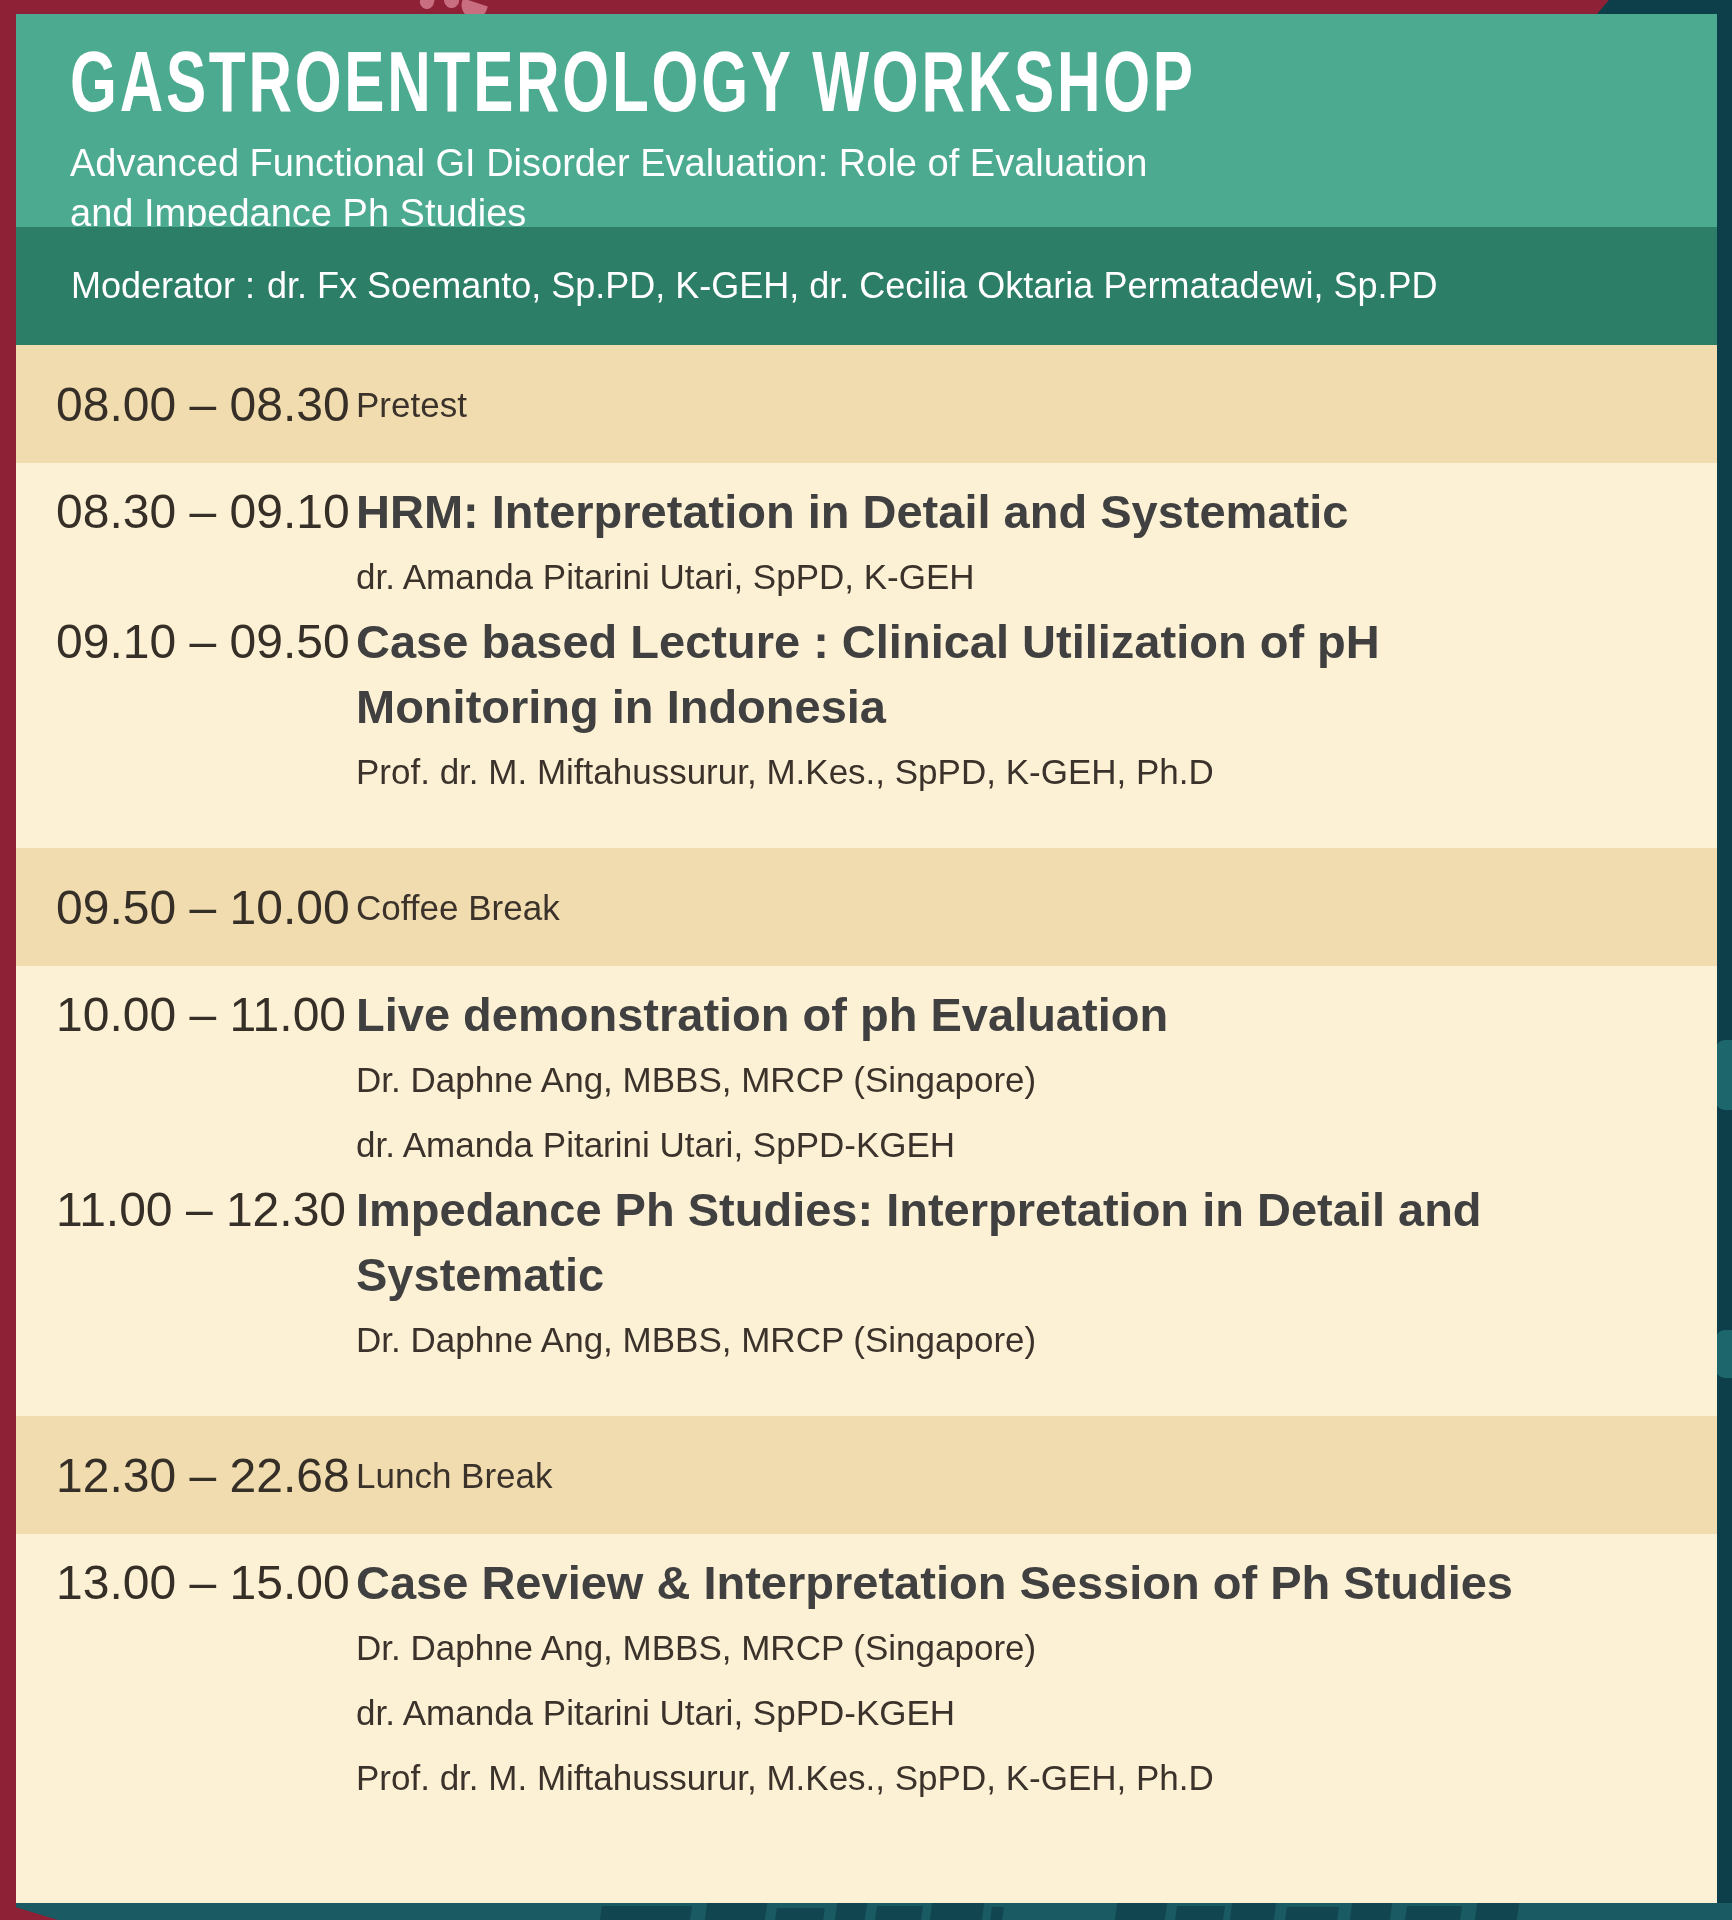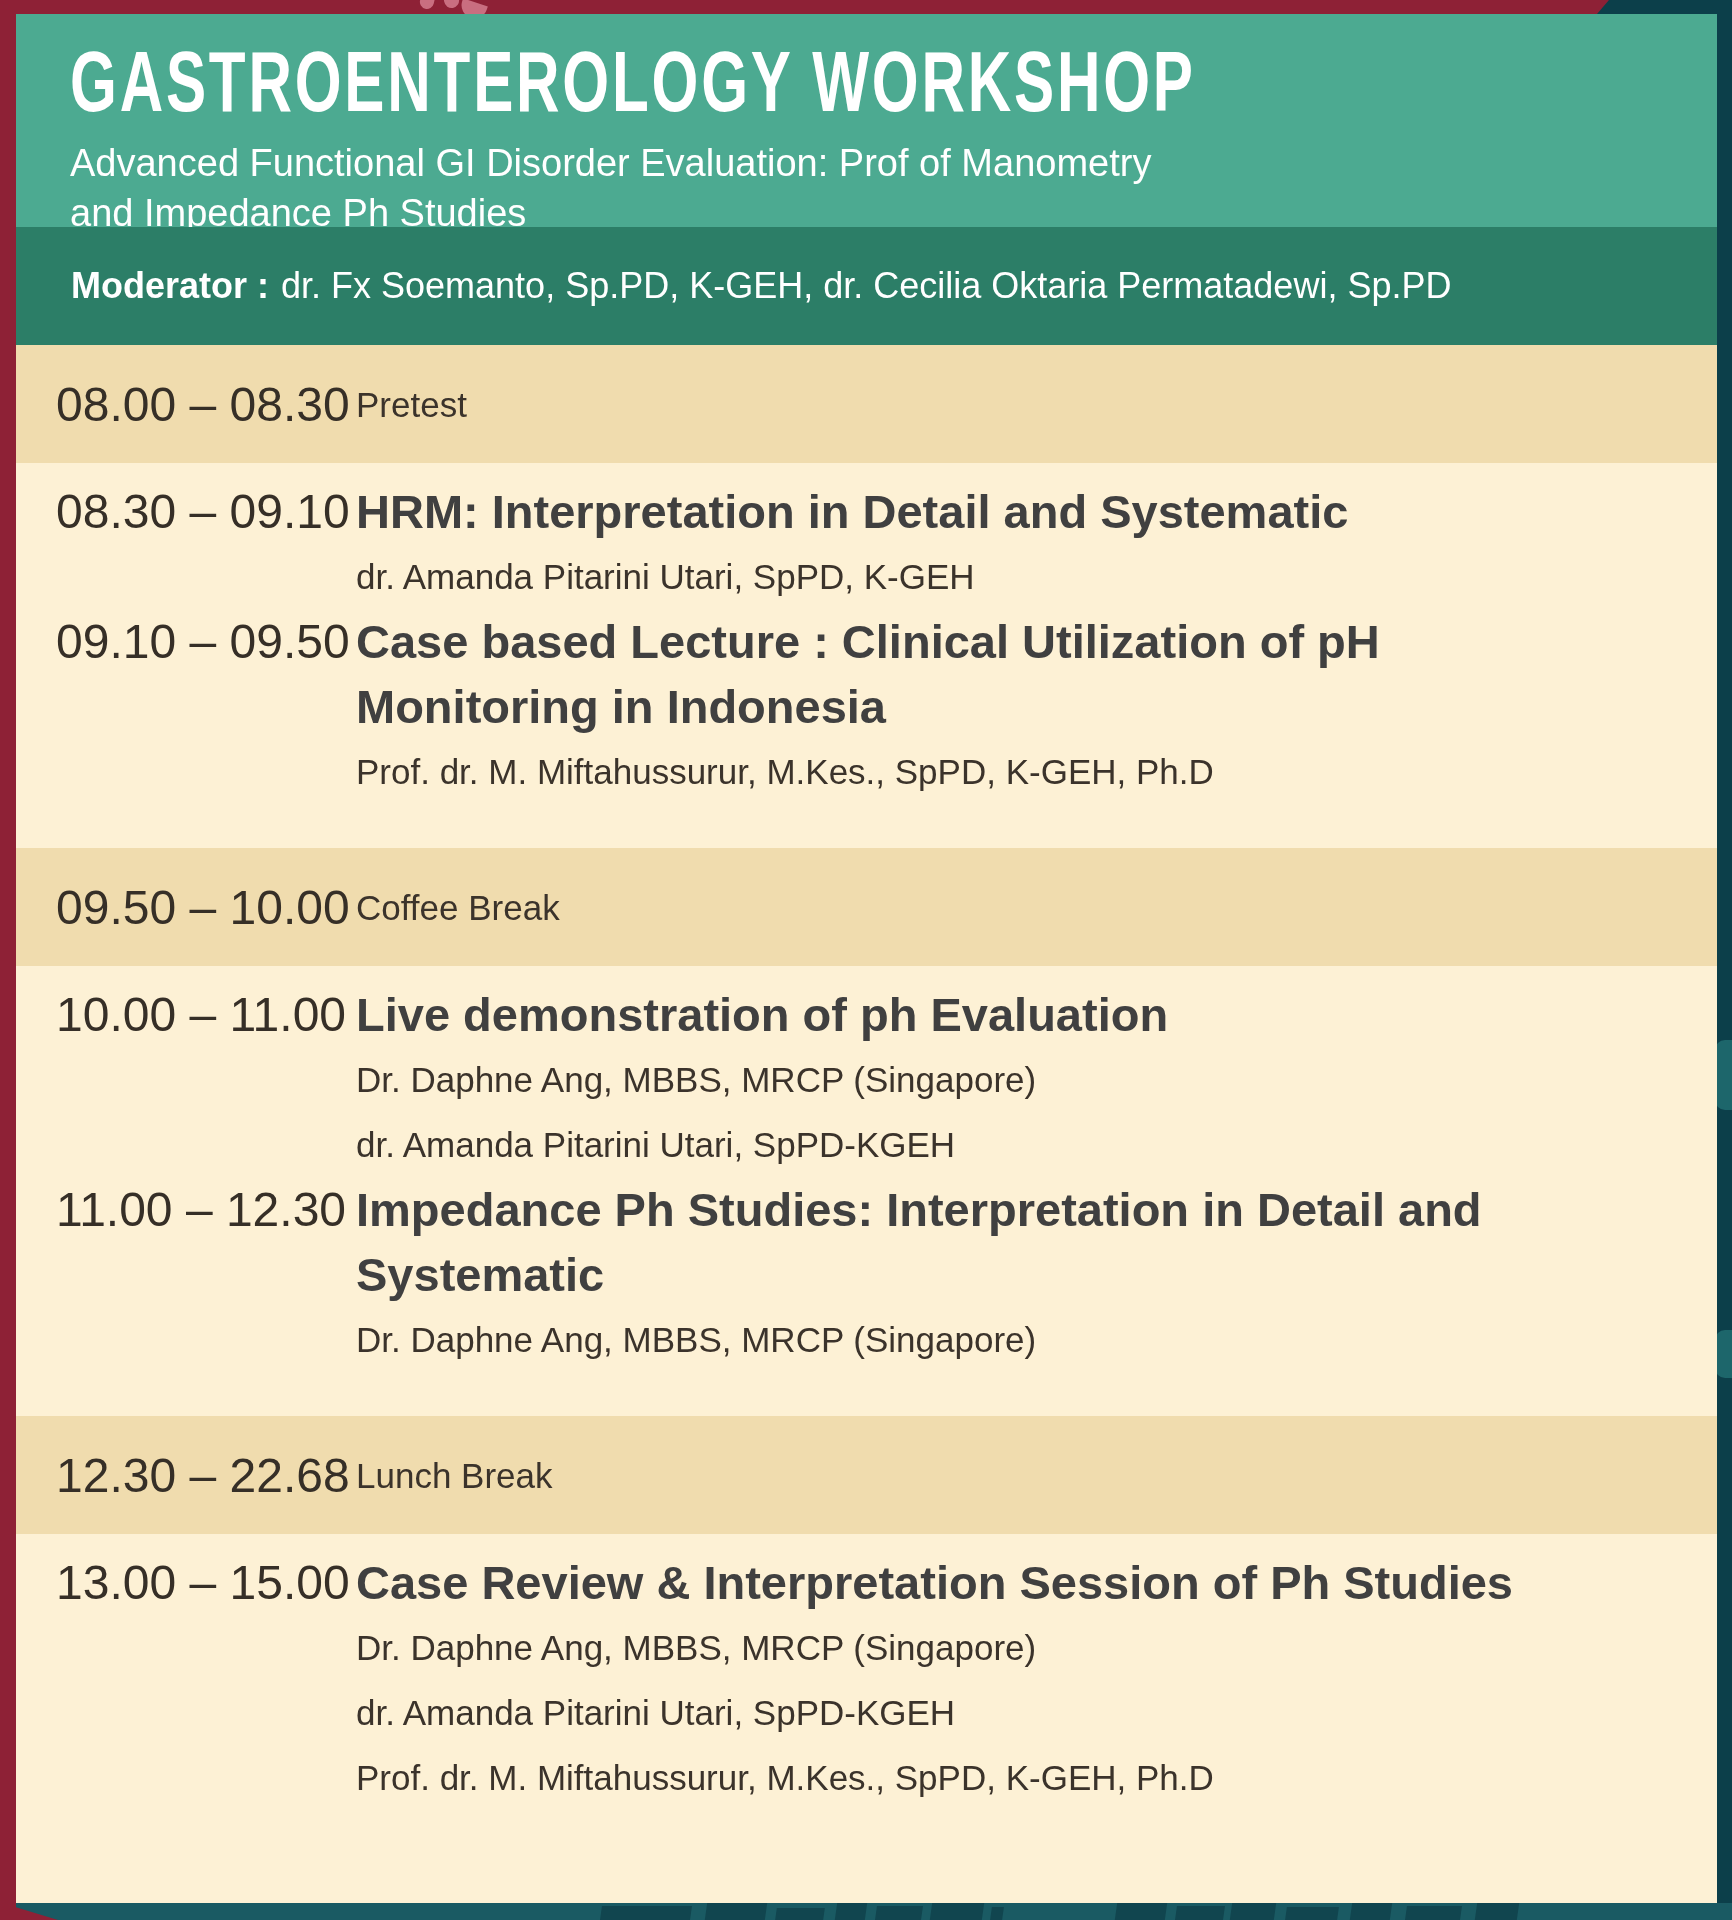--- a/index.html
+++ b/index.html
@@ -63,21 +63,21 @@
     white-space:nowrap;line-height:1.0;
   }
   .subtitle{
     margin-top:14px;font-size:38px;line-height:50px;font-weight:normal;
   }
   .moderator{
     background:#2c7e67;height:118px;flex:0 0 auto;
     display:flex;align-items:center;padding-left:55px;box-sizing:border-box;
     color:#fff;font-size:36px;white-space:nowrap;
   }
-  .moderator .mod-label{font-weight:bold;margin-right:12px;}
+  .moderator .mod-label{font-weight:normal;margin-right:12px;}
   
   .schedule{flex:1 1 auto;display:flex;flex-direction:column;}
   .row-break{
     background:#f0dcae;height:118px;flex:0 0 auto;
     display:flex;align-items:center;
   }
   .row-sessions{
     background:#fdf1d5;padding:16px 0 44px 0;flex:0 0 auto;
   }
   .line{display:flex;align-items:flex-start;}
@@ -103,21 +103,21 @@
   <div class="corner-wedge"></div>
   <div class="petal p1"></div>
   <div class="petal p2"></div>
   <div class="petal p3"></div>
 
   <div class="panel">
 
     <div class="header">
       <div class="title">GASTROENTEROLOGY WORKSHOP</div>
       <div class="subtitle">
-        <div>Advanced Functional GI Disorder Evaluation: Prof of Manometry</div>
+        <div>Advanced Functional GI Disorder Evaluation: Role of Evaluation</div>
         <div>and Impedance Ph Studies</div>
       </div>
     </div>
 
     <div class="moderator">
       <span class="mod-label">Moderator :</span>
       <span>dr. Fx Soemanto, Sp.PD, K-GEH, dr. Cecilia Oktaria Permatadewi, Sp.PD</span>
     </div>
 
     <div class="schedule">

